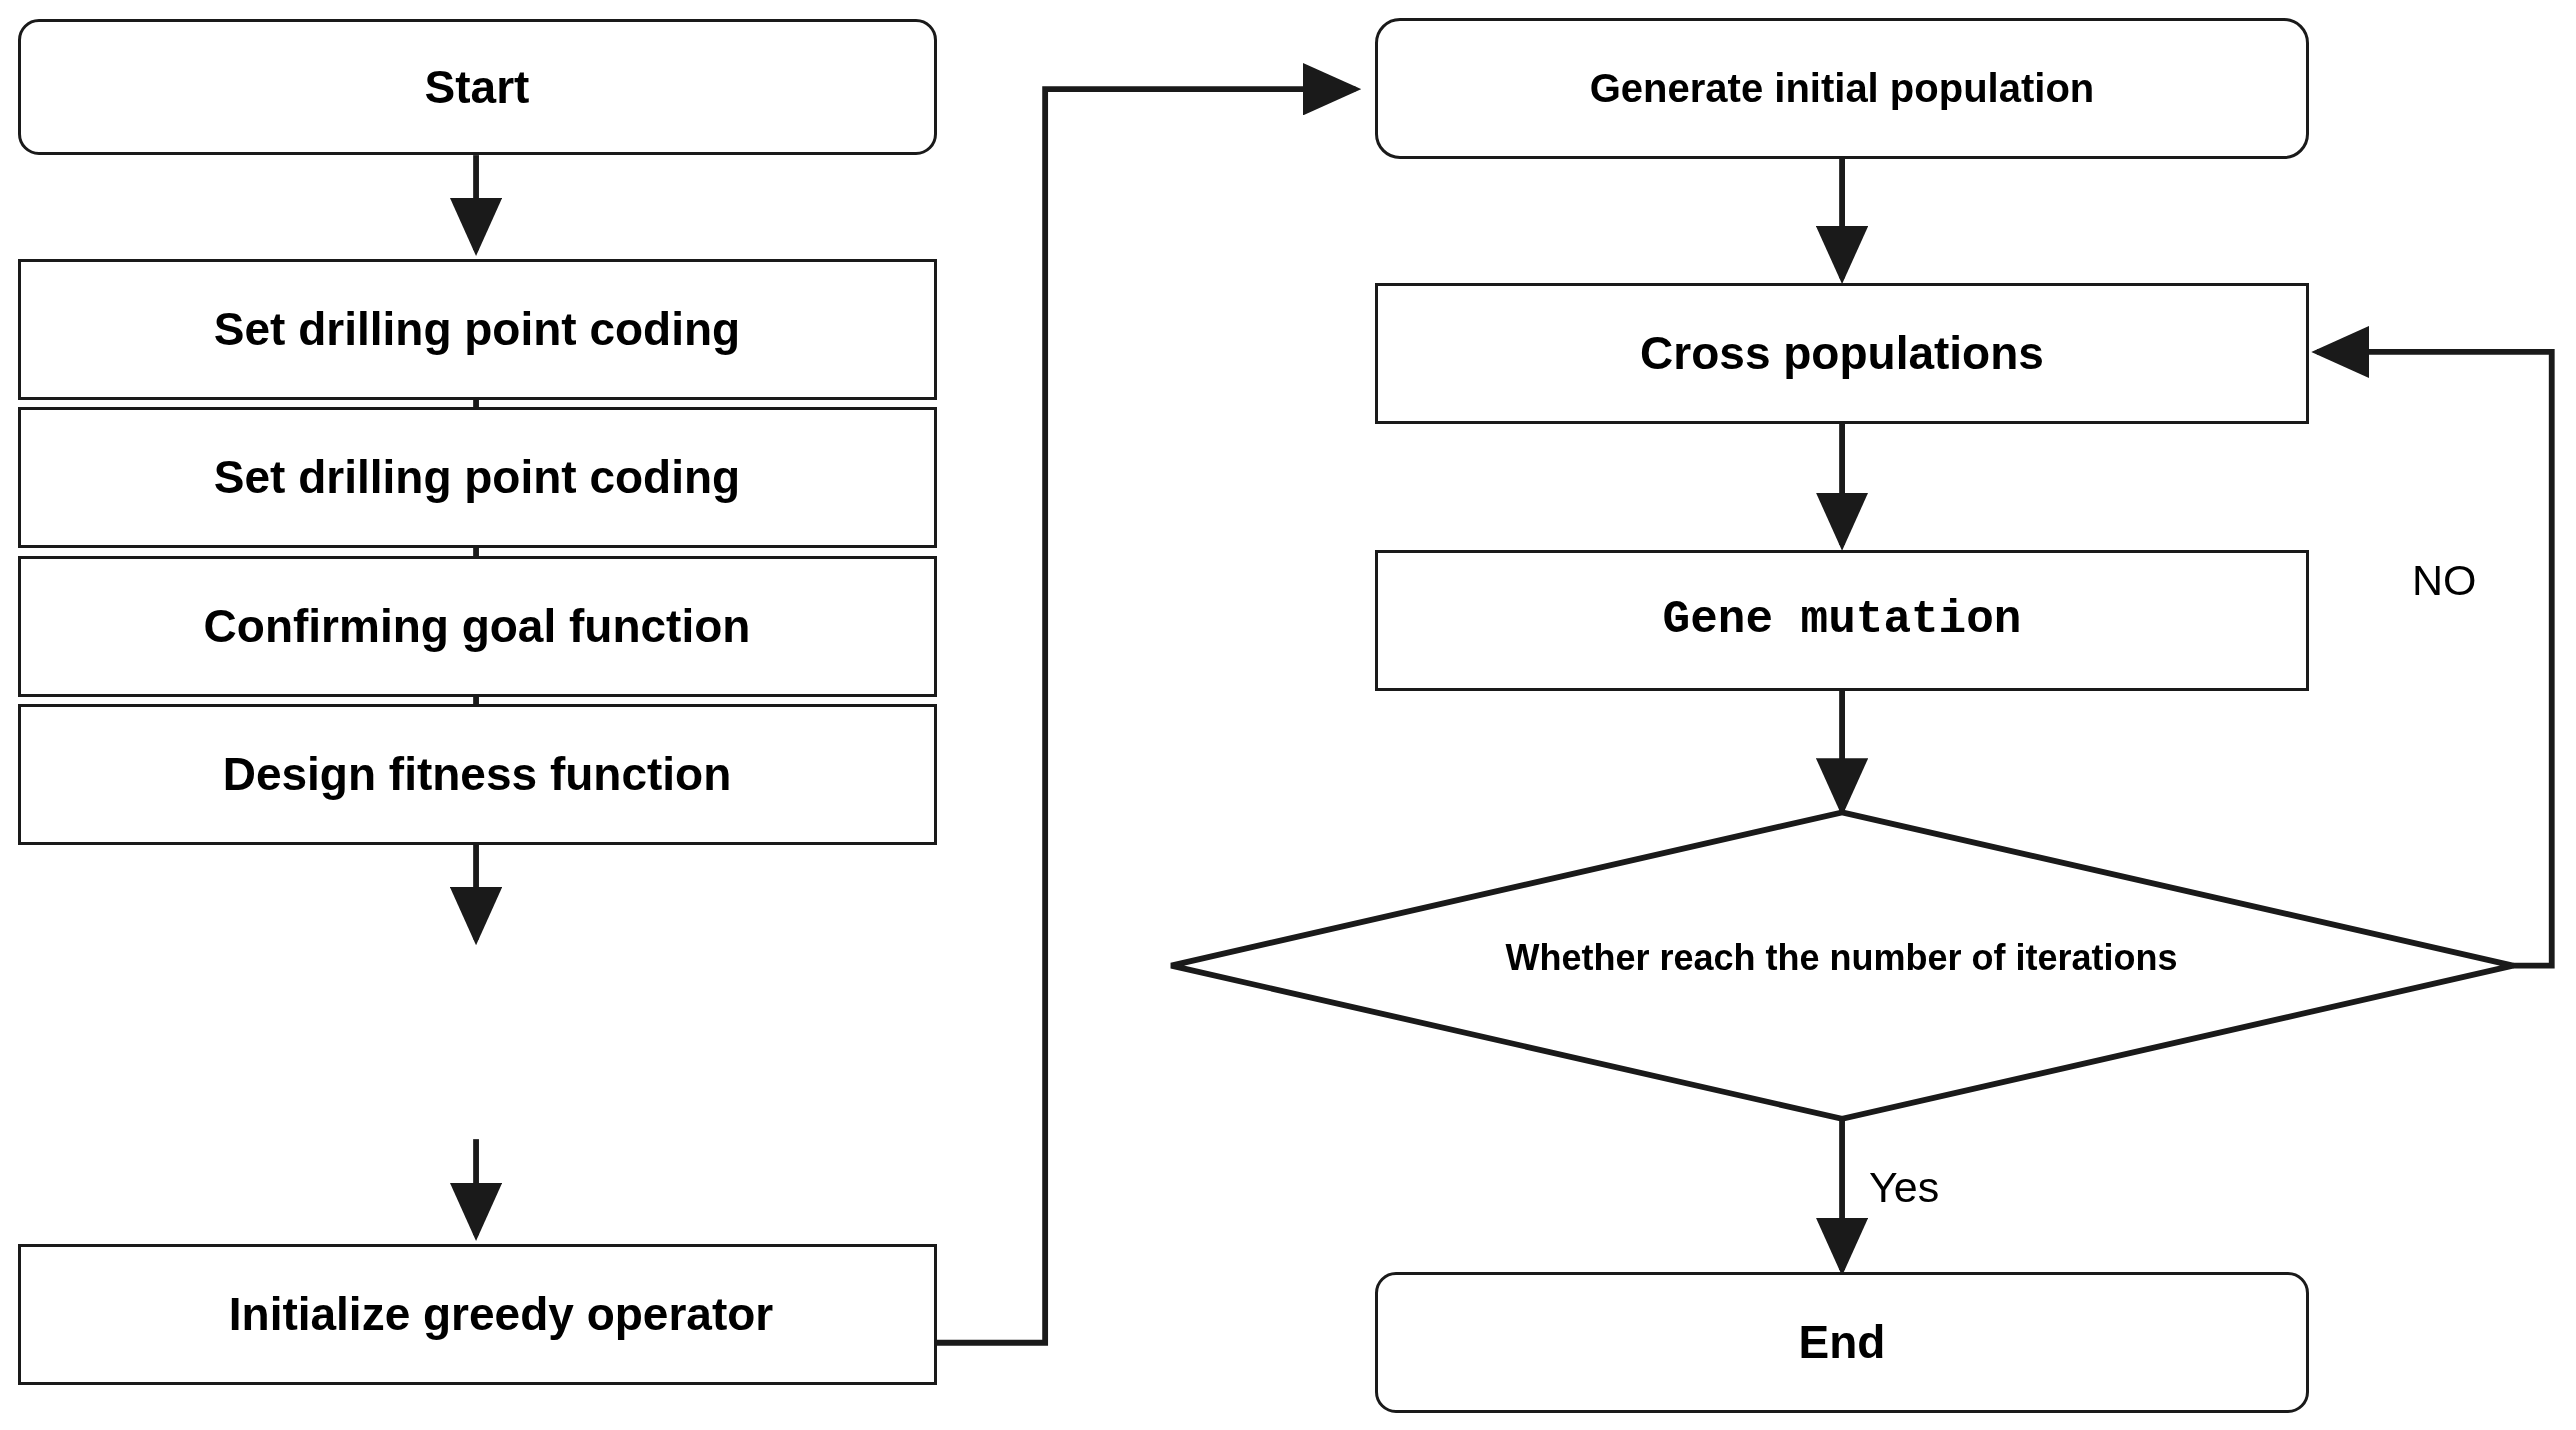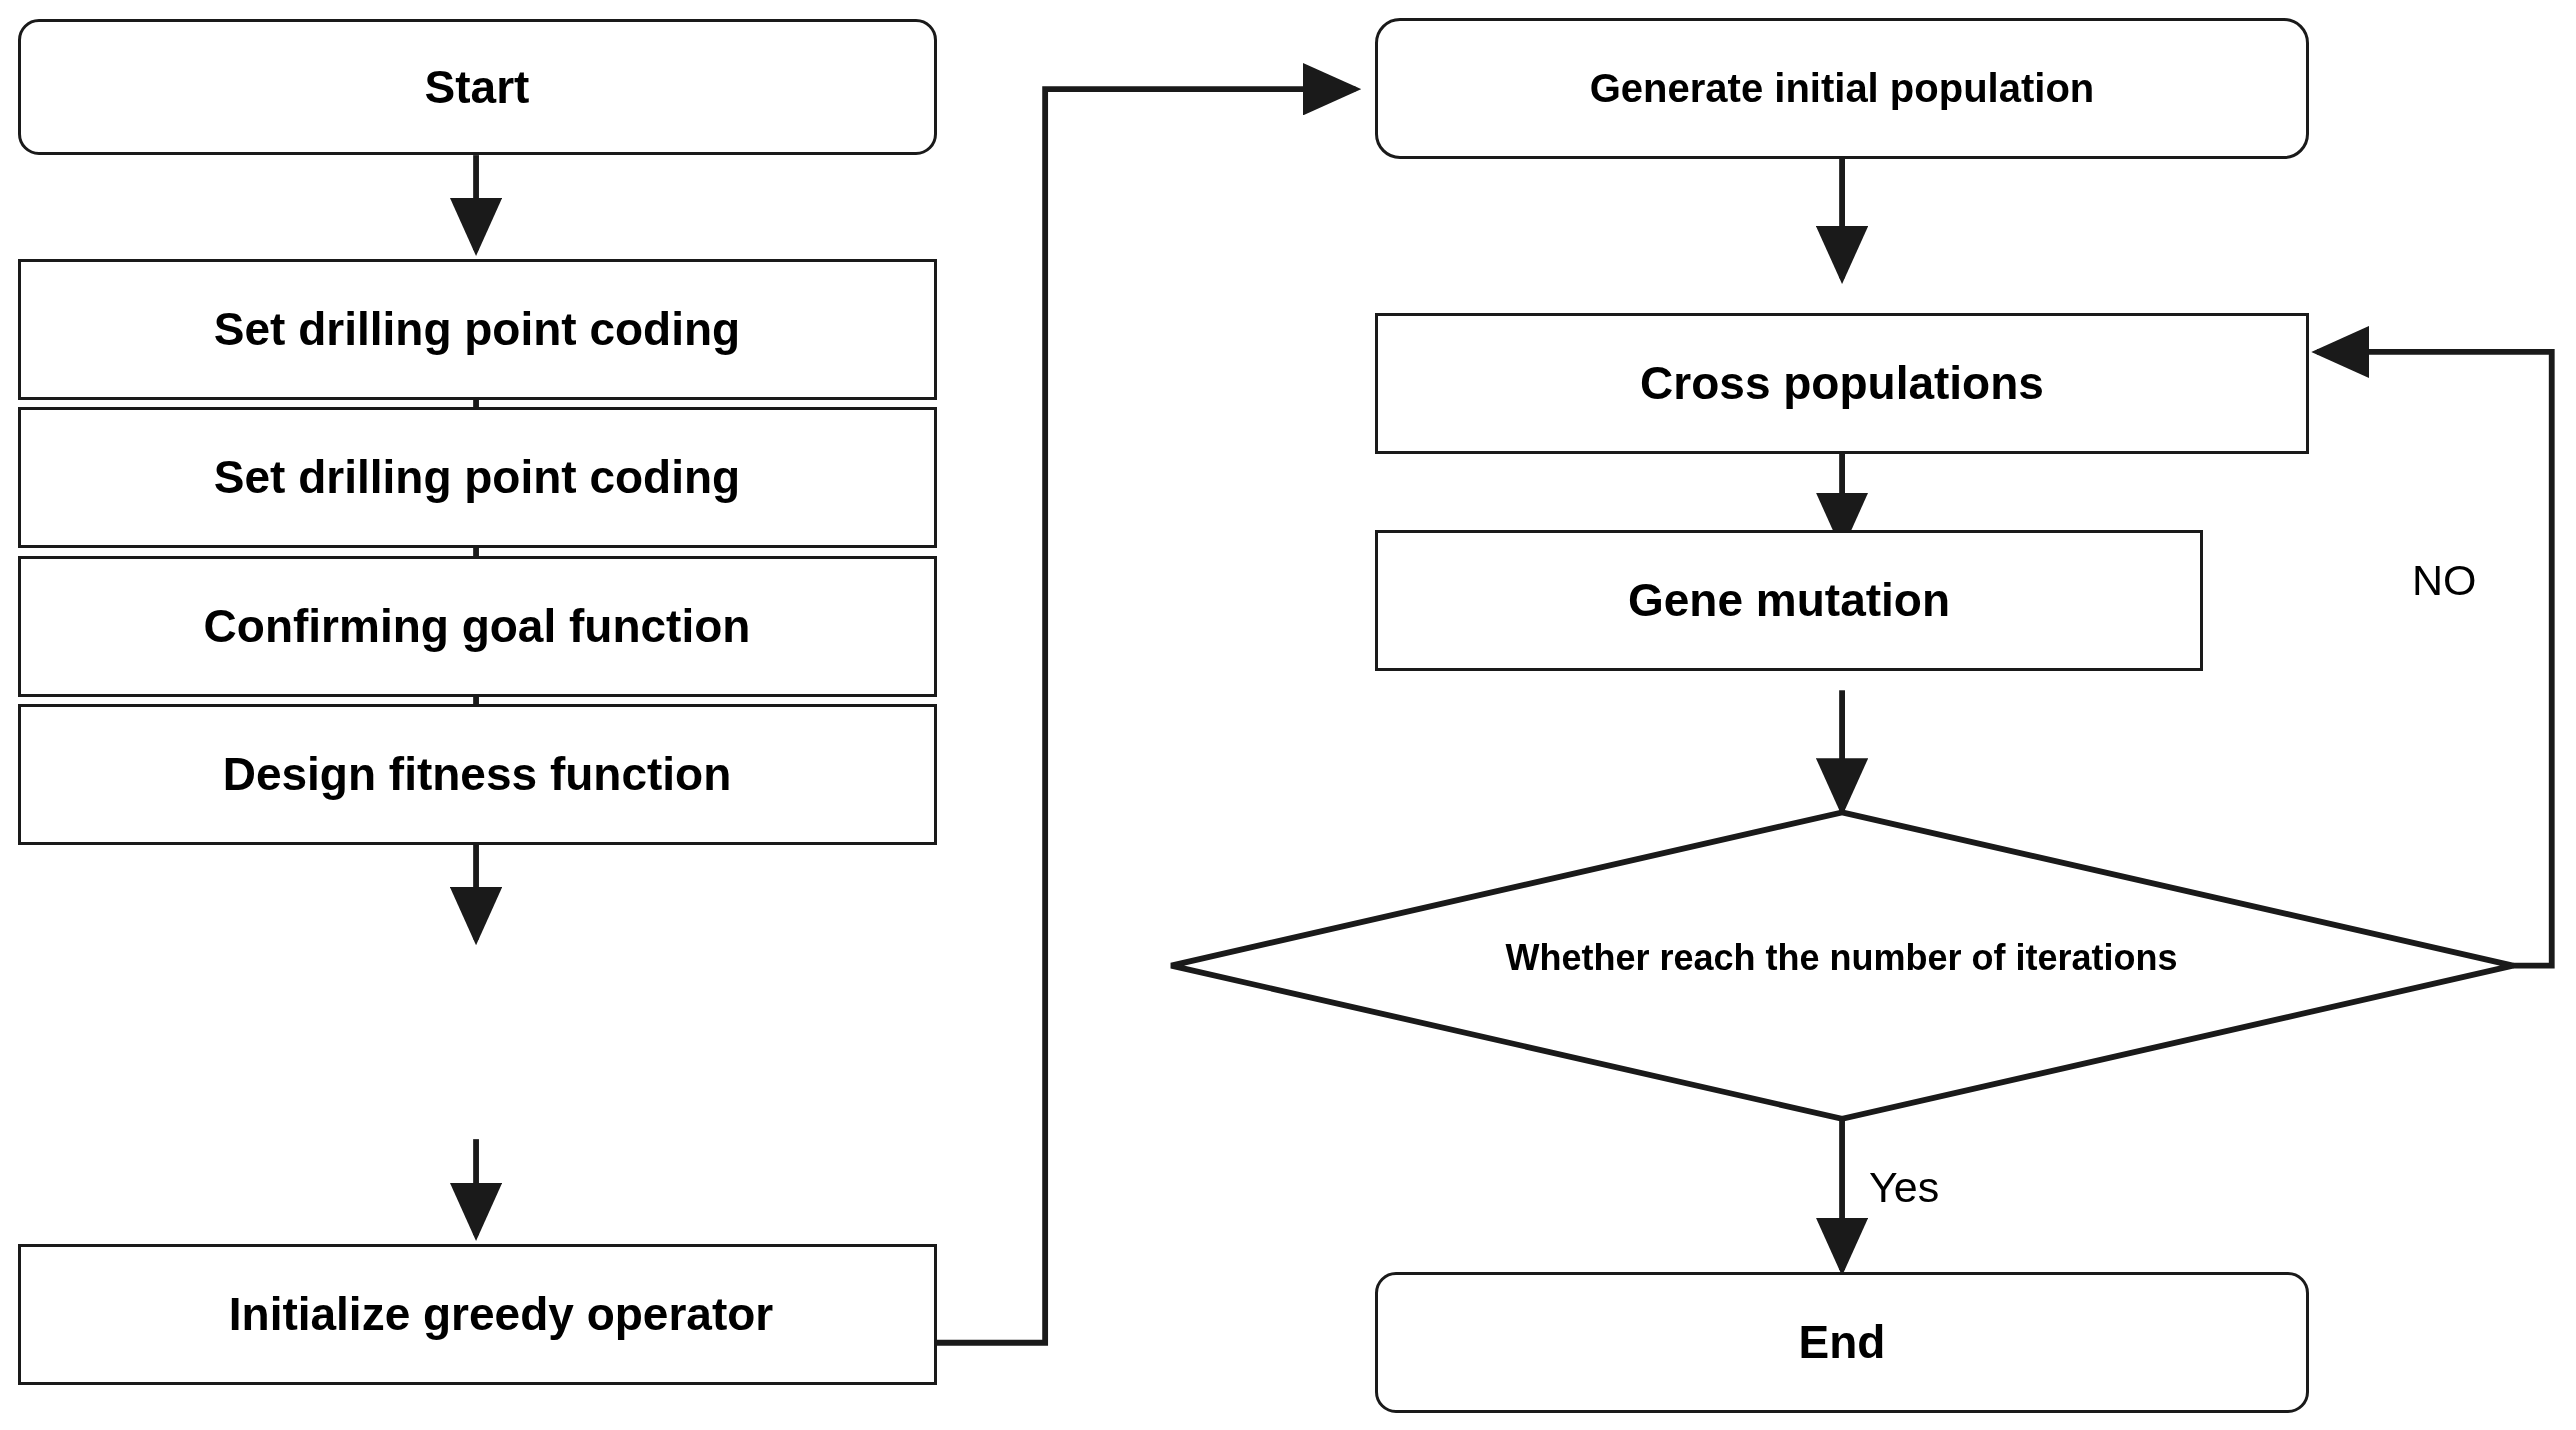--- a/index.html
+++ b/index.html
@@ -112,25 +112,25 @@
   </div>
 
   <div class="node" style="left:17.5px; top:1244px; width:919px; height:141px; font-size:46px;padding-left:48px;">
     <span class="node-label">Initialize greedy operator</span>
   </div>
 
   <div class="node" style="left:1375px; top:17.5px; width:934px; height:141px; font-size:40px;border-radius:25px;">
     <span class="node-label">Generate initial population</span>
   </div>
 
-  <div class="node" style="left:1375px; top:283px; width:934px; height:141px; font-size:46px;margin-top:30px;">
+  <div class="node" style="left:1375px; top:283px; width:934px; height:141px; font-size:46px;">
     <span class="node-label">Cross populations</span>
   </div>
 
-  <div class="node" style="left:1375px; top:530px; width:828px; height:141px; font-size:46px;">
+  <div class="node" style="left:1375px; top:550px; width:934px; height:141px; font-size:46px;font-family:Liberation Mono, monospace;">
     <span class="node-label">Gene mutation</span>
   </div>
 
   <div class="decision-label" style="left:1289px; top:937px; width:1105px; font-size:36px;">
     <span>Whether reach the number of iterations</span>
   </div>
 
   <div class="node terminator" style="left:1375px; top:1272px; width:934px; height:141px; font-size:46px;">
     <span class="node-label">End</span>
   </div>

